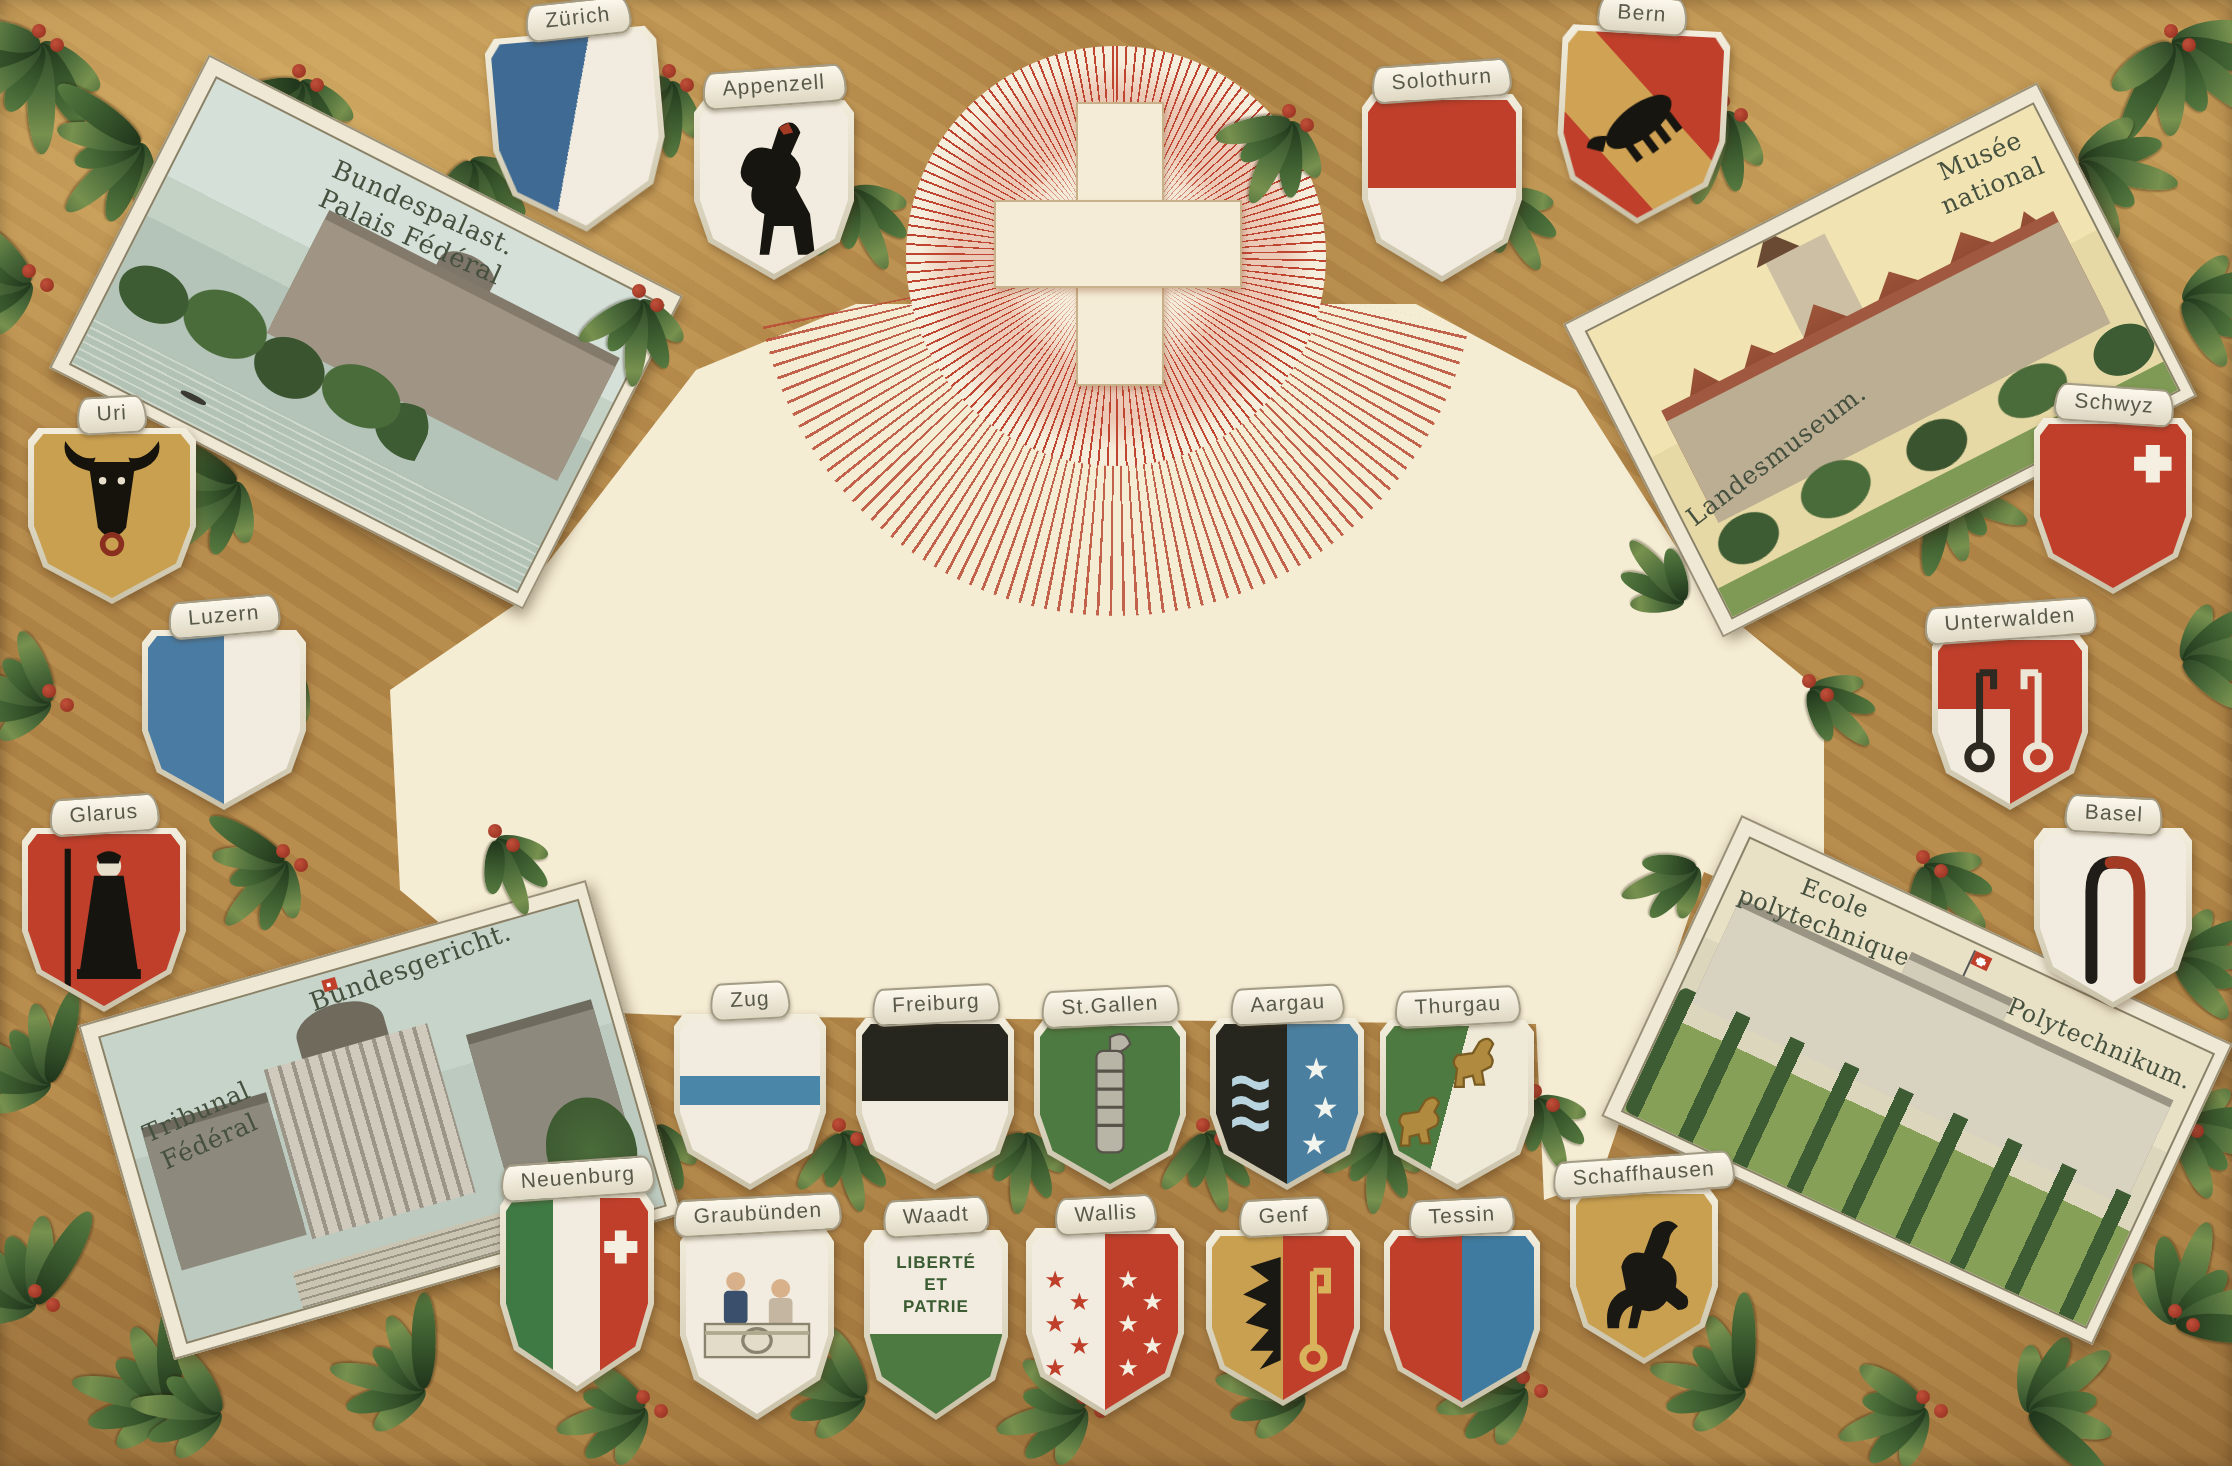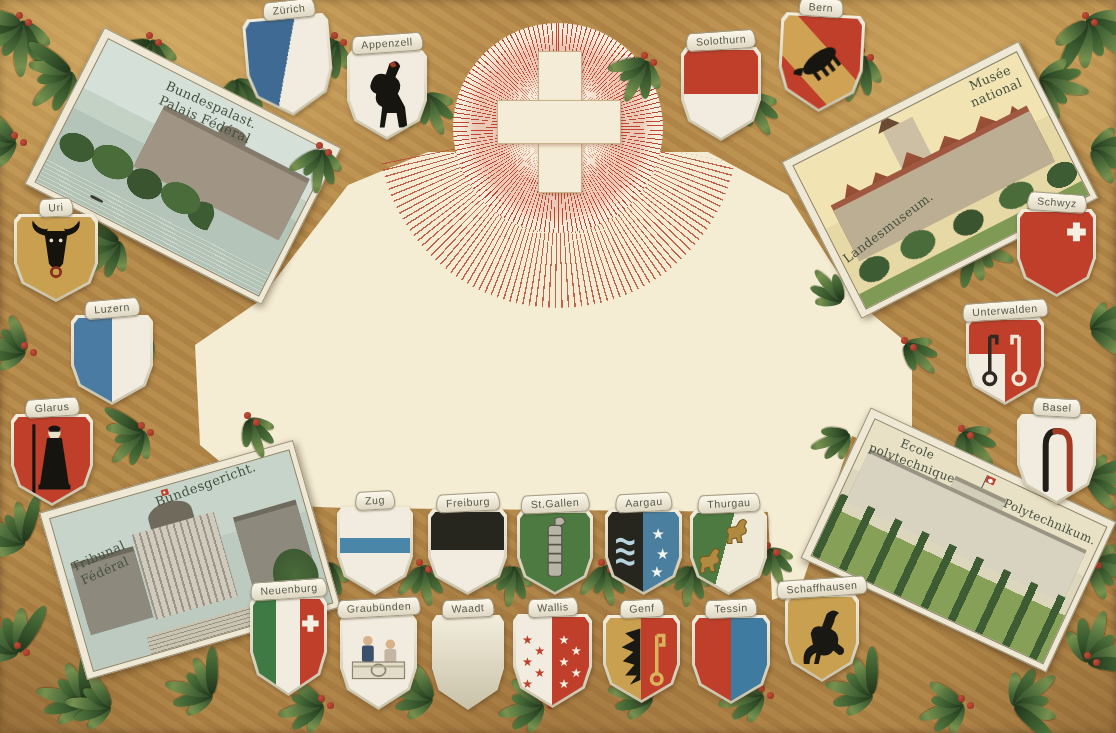--- a/index.html
+++ b/index.html
@@ -829,20 +829,27 @@
               <rect x="35" y="24" width="10" height="12" rx="2" fill="#c4b6a0"></rect>
               <rect x="8" y="35" width="44" height="14" fill="#e2dcc8" stroke="#8a846e"></rect>
               <ellipse cx="30" cy="42" rx="6" ry="5" fill="none" stroke="#8a846e" stroke-width="1.4"></ellipse>
               <rect x="8" y="38" width="44" height="1.6" fill="#b0a98e"></rect>
             </svg></div>
         </div>
       </div>
       <div class="banner" style="left: 378.5px; top: 598px; transform: translateX(-50%) rotate(-3deg);">Graubünden</div>
       <div class="shield" style="left: 432px; top: 615px; width: 72px; height: 95px; transform: rotate(0deg);">
         <div class="shield-edge"></div>
+        <div class="shield-face a-waadt">
+          <div class="motto">
+            <span>LIBERTÉ</span>
+            <span>ET</span>
+            <span>PATRIE</span>
+          </div>
+        </div>
       </div>
       <div class="banner" style="left: 468px; top: 599px; transform: translateX(-50%) rotate(-3deg);">Waadt</div>
       <div class="shield" style="left: 513px; top: 614px; width: 79px; height: 94px; transform: rotate(0deg);">
         <div class="shield-edge"></div>
         <div class="shield-face a-wallis">
           <div class="charge"><svg viewBox="0 0 60 70">
               <g font-size="10" font-family="DejaVu Sans">
                 <g fill="#bf3f2b">
                   <text x="5" y="21">★</text>
                   <text x="15" y="30">★</text>

